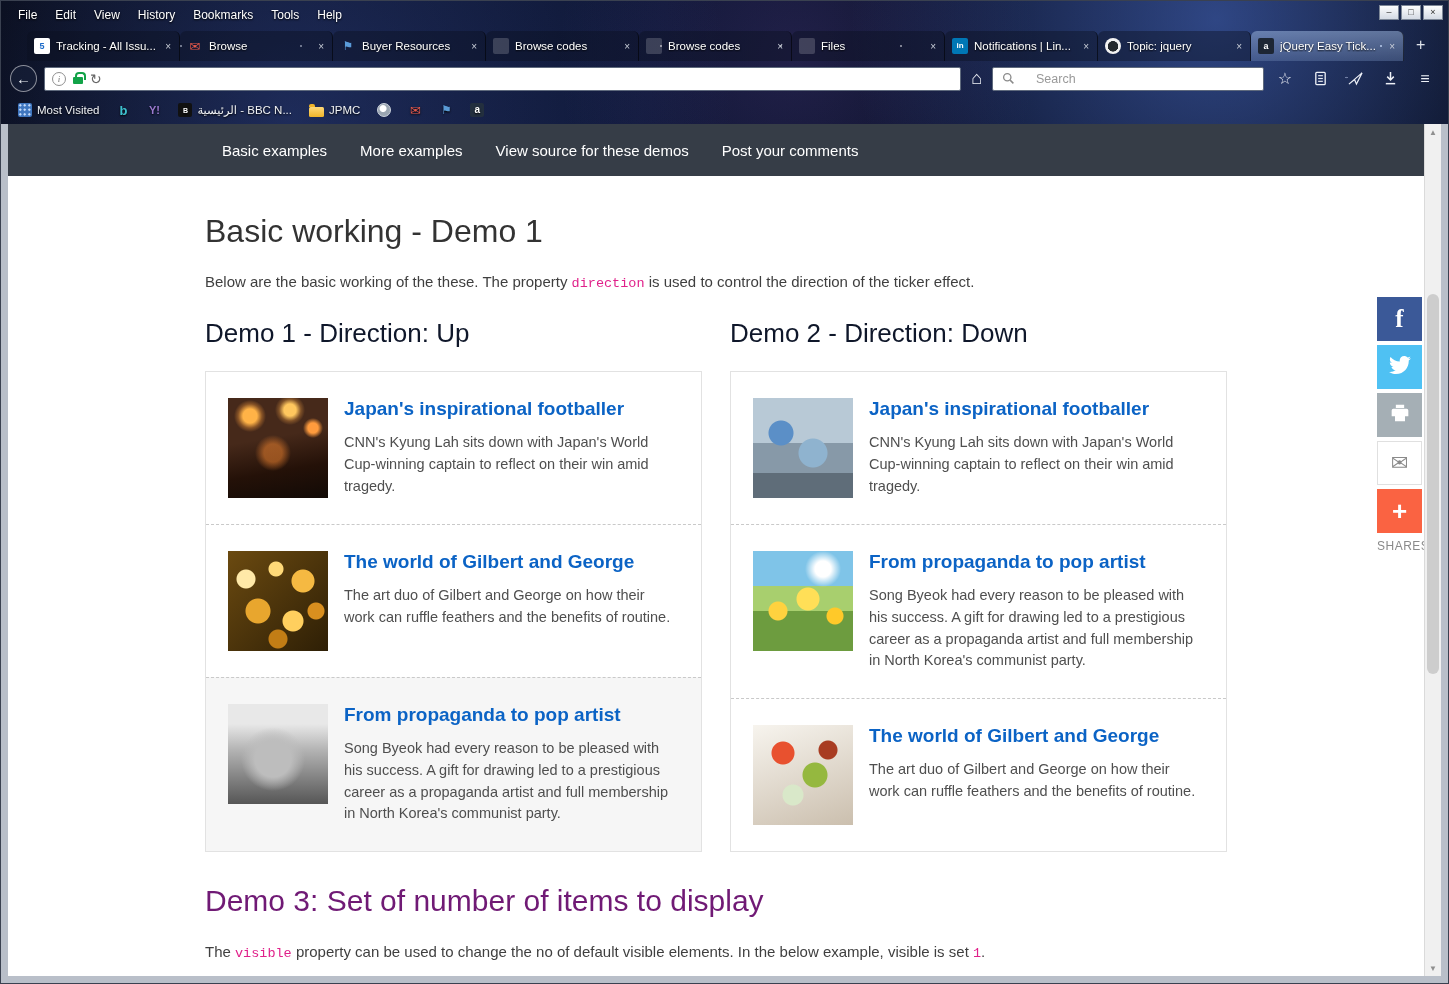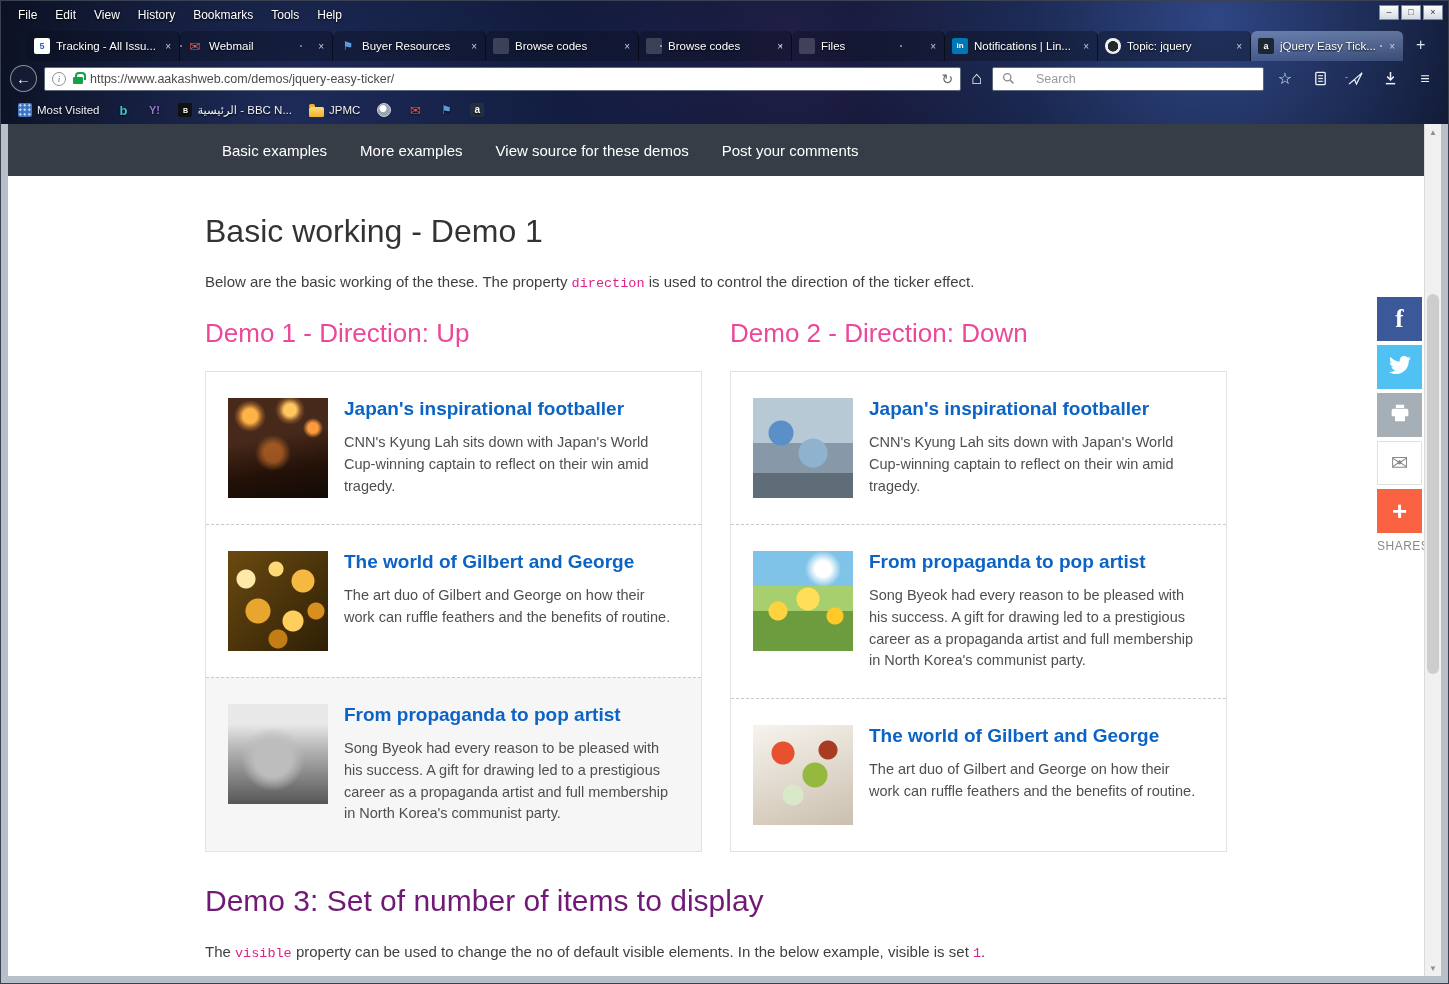--- a/index.html
+++ b/index.html
@@ -94,21 +94,21 @@
   .page-nav-inner { max-width:1022px; margin:0 auto; height:100%; display:flex; align-items:center; padding-left:17px; gap:33px; }
   .pnav { color:#fff; font-size:15px; cursor:pointer; text-decoration:none; }
 
   .content { max-width:1022px; margin:0 auto; padding-top:37px; }
   .page-title { font-size:32px; font-weight:300; color:#333; }
   .intro { margin-top:23px; font-size:15px; color:#3f3f3f; }
   code { font-family:"Liberation Mono", monospace; color:#e0218a; font-size:13.5px; }
 
   .demos { display:flex; gap:28px; margin-top:27px; }
   .demo-col { width:497px; }
-  .demo-col h2 { font-size:26px; font-weight:300; color:#ec4899; margin-bottom:22px; }
+  .demo-col h2 { font-size:26px; font-weight:300; color:#0f172a; margin-bottom:22px; }
   .ticker { border:1px solid #e2e2e2; background:#fff; }
   .titem { padding:26px 22px; }
   .titem::after { content:""; display:block; clear:both; }
   .titem + .titem { border-top:1px dashed #c9c9c9; }
   .titem.highlight { background:#f6f6f6; }
   .thumb { width:100px; height:100px; float:left; margin-right:16px; }
   .ttitle { font-size:19px; font-weight:bold; color:#0b63c5; text-decoration:none; display:block; margin-bottom:12px; cursor:pointer; }
   .tdesc { font-size:14.5px; color:#4f4f4f; line-height:1.5; }
 
   .t-izakaya { background:
@@ -181,21 +181,21 @@
     </div>
 
     <div class="tabstrip">
       <div class="tab">
         <span class="favicon fav-tracker">5</span>
         <span class="tab-title">Tracking - All Issu...</span>
         <span class="tab-close">×</span>
       </div>
       <div class="tab">
         <span class="favicon fav-mail">✉</span>
-        <span class="tab-title">Webmail</span>
+        <span class="tab-title">Browse</span>
         <span class="tab-close">×</span>
       </div>
       <div class="tab">
         <span class="favicon fav-flag">⚑</span>
         <span class="tab-title">Buyer Resources</span>
         <span class="tab-close">×</span>
       </div>
       <div class="tab">
         <span class="favicon fav-page"></span>
         <span class="tab-title">Browse codes</span>
@@ -229,21 +229,20 @@
       <span class="newtab">+</span>
     </div>
 
     <div class="navrow">
       <div class="back-btn">
         <span>←</span>
       </div>
       <div class="urlbar">
         <span class="info-ic">i</span>
         <span class="lock-ic"></span>
-        <span class="url-text">https://www.aakashweb.com/demos/jquery-easy-ticker/</span>
         <span class="reload-ic">↻</span>
       </div>
       <span class="home-ic">⌂</span>
       <div class="searchbar">
         <span class="tool-ic" style="width:16px">
           <svg width="13" height="13" viewBox="0 0 16 16">
               <circle cx="6.5" cy="6.5" r="4.5" fill="none" stroke="#8a8a8a" stroke-width="1.6"></circle>
               <line x1="10" y1="10" x2="14" y2="14" stroke="#8a8a8a" stroke-width="1.8"></line>
             </svg>
         </span>

